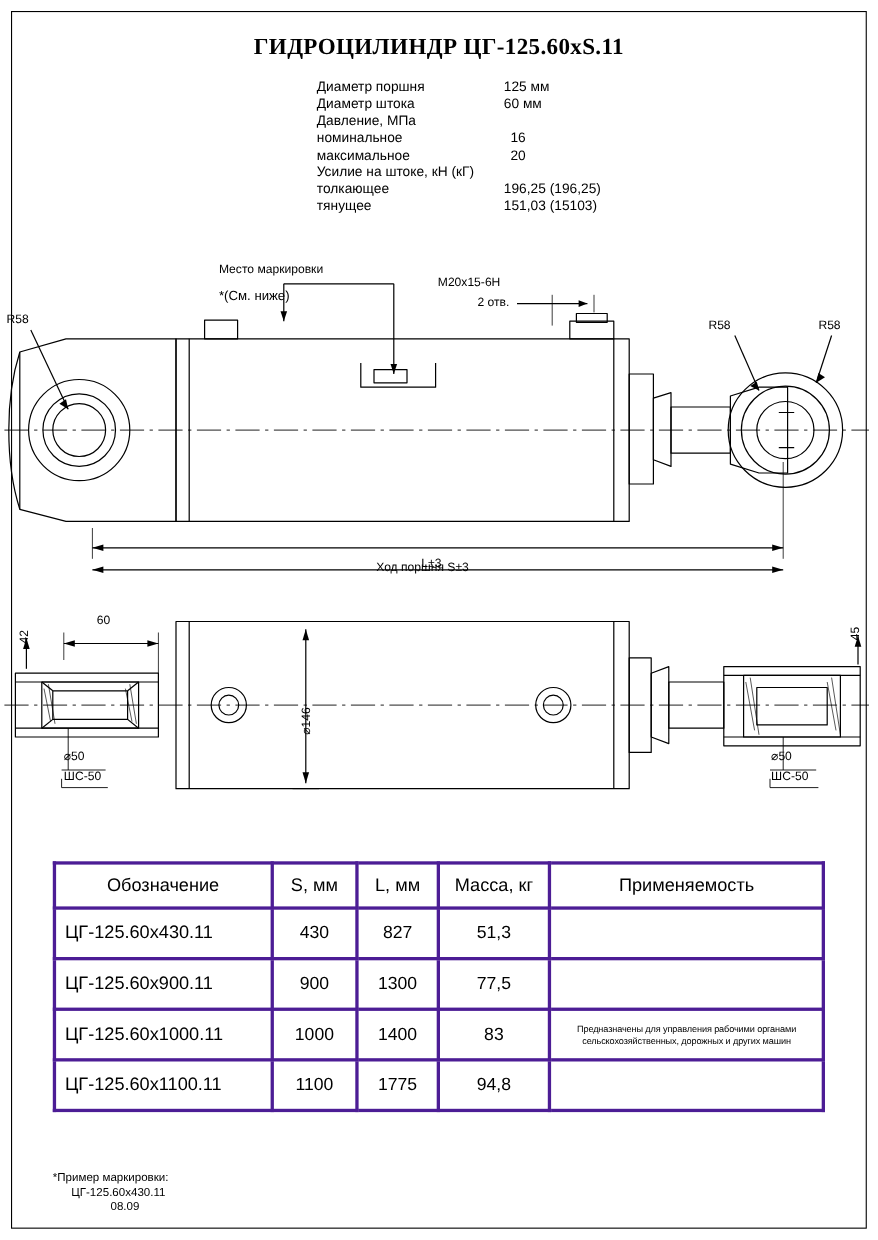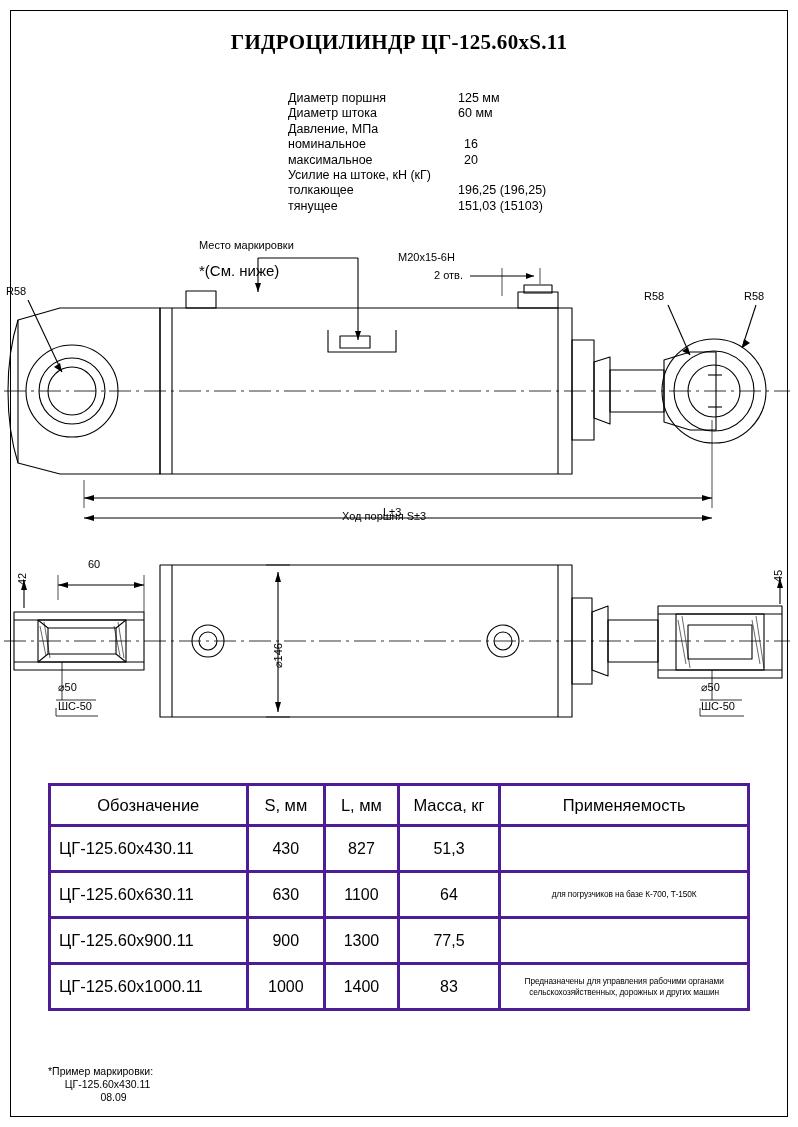--- a/index.html
+++ b/index.html
@@ -1,26 +1,26 @@
 <!DOCTYPE html>
 <html><head>
 <meta charset="utf-8">
 <style>
   html,body{margin:0;padding:0;background:#ffffff;}
   body{width:798px;height:1127px;font-family:"Liberation Sans",sans-serif;color:#000;position:relative;overflow:hidden;}
   .page{position:absolute;left:0;top:0;width:798px;height:1127px;}
   .frame{position:absolute;left:10px;top:10px;width:776px;height:1105px;border:1px solid #000;}
   .title{position:absolute;left:0;top:30px;width:798px;text-align:center;font-family:"Liberation Serif",serif;font-weight:bold;font-size:21px;letter-spacing:0.3px;}
-  .specs{position:absolute;left:288px;top:91px;font-size:12.5px;line-height:15.4px;}
+  .specs{position:absolute;left:288px;top:72px;font-size:12.5px;line-height:15.4px;}
   .specs .row{position:relative;height:15.4px;white-space:nowrap;}
   .specs .val{position:absolute;left:170px;}
   .specs .val2{position:absolute;left:176px;}
   svg{position:absolute;left:0;top:0;}
   .lbl{position:absolute;font-size:11px;white-space:nowrap;}
-  .lbl.sm{font-size:15px;}
+  .lbl.sm{font-size:12px;}
   .rot{transform:rotate(-90deg);transform-origin:left top;}
   
   .tbl{position:absolute;left:48px;top:783px;width:702px;border-collapse:collapse;}
   .tbl td,.tbl th{border:3px solid #4c1d95;}
   .tbl thead th{font-weight:normal;font-size:16.5px;height:36px;}
   .tbl tbody td{height:39px;font-size:16px;text-align:center;}
   .tbl tbody td.desig{text-align:left;padding-left:8px;font-size:16.5px;}
   .tbl tbody td.appl{font-size:8.3px;text-align:center;line-height:11px;padding:2px 3px;letter-spacing:-0.1px;}
   .note{position:absolute;left:48px;top:1065px;font-size:10.5px;line-height:13px;text-align:center;}
   .note .l2{padding-left:14px;}
@@ -217,41 +217,41 @@
     </thead>
     <tbody>
       <tr>
         <td class="desig">ЦГ-125.60х430.11</td>
         <td>430</td>
         <td>827</td>
         <td>51,3</td>
         <td class="appl"></td>
       </tr>
       <tr>
-        <td class="desig">ЦГ-125.60х630.11</td>
-        <td>630</td>
-        <td>1100</td>
-        <td>64</td>
-        <td class="appl">для погрузчиков на базе К-700, Т-150К</td>
-      </tr>
-      <tr>
         <td class="desig">ЦГ-125.60х900.11</td>
         <td>900</td>
         <td>1300</td>
         <td>77,5</td>
         <td class="appl"></td>
       </tr>
       <tr>
         <td class="desig">ЦГ-125.60х1000.11</td>
         <td>1000</td>
         <td>1400</td>
         <td>83</td>
         <td class="appl" style="white-space:pre-line;">Предназначены для управления рабочими органами
 сельскохозяйственных, дорожных и других машин</td>
       </tr>
+      <tr>
+        <td class="desig">ЦГ-125.60х1100.11</td>
+        <td>1100</td>
+        <td>1775</td>
+        <td>94,8</td>
+        <td class="appl"></td>
+      </tr>
     </tbody>
   </table>
 
   <div class="note">
     <div>*Пример маркировки:</div>
     <div class="l2">ЦГ-125.60х430.11</div>
     <div class="l3">08.09</div>
   </div>
 
 </div>

